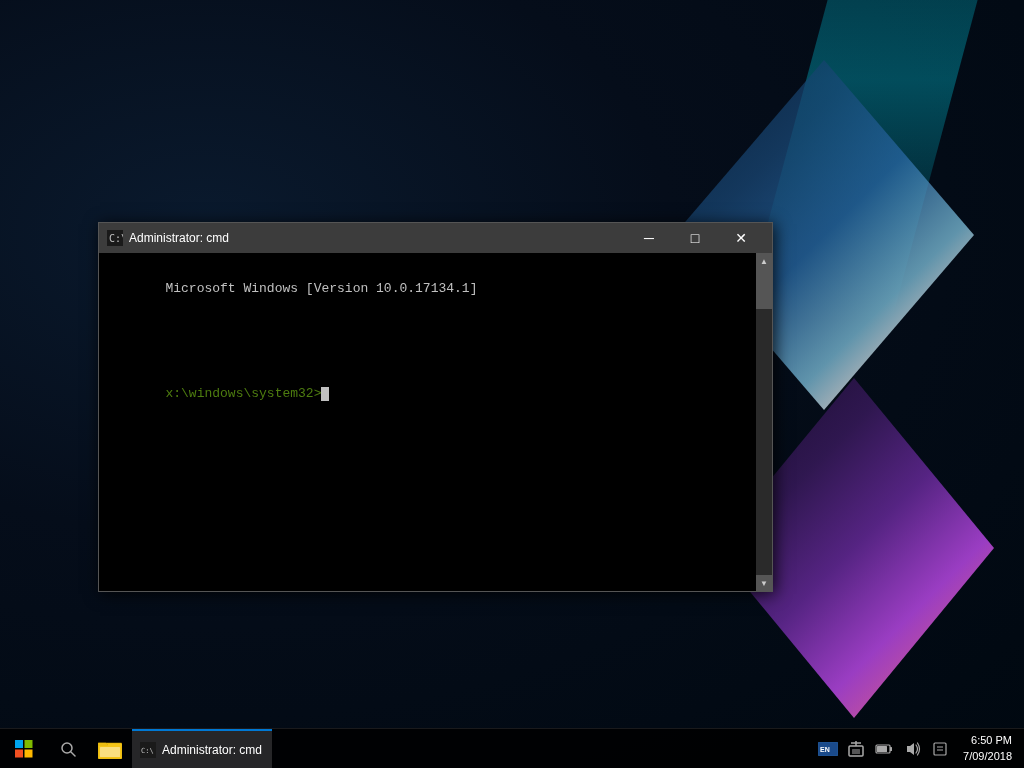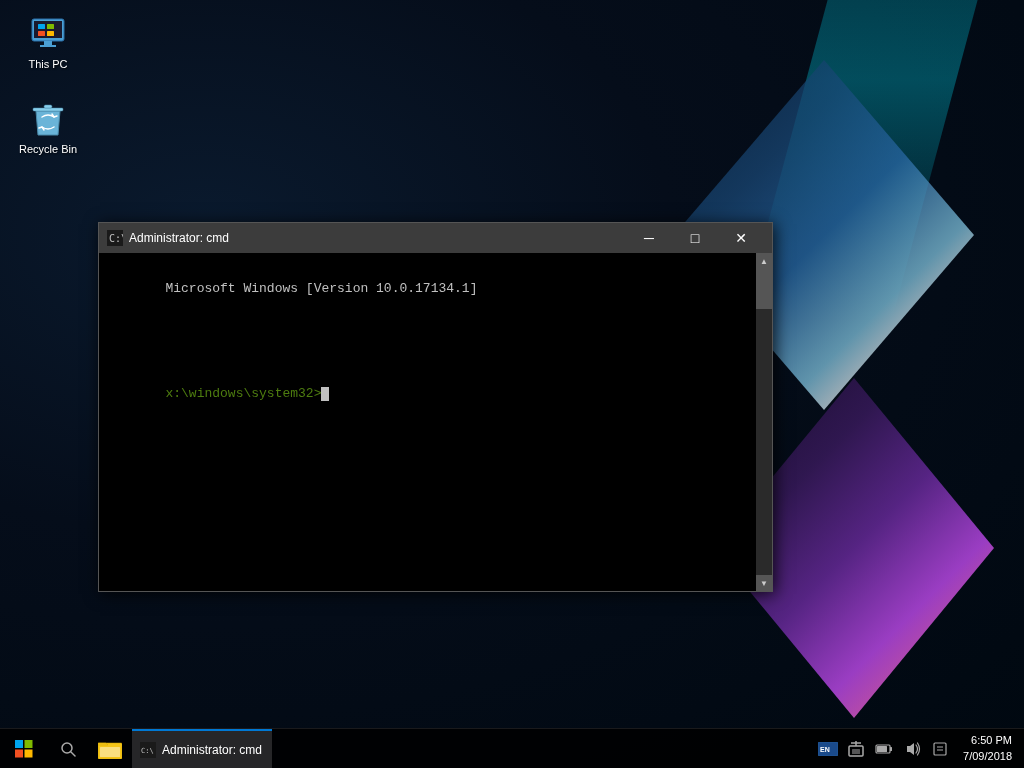--- a/index.html
+++ b/index.html
@@ -354,57 +354,21 @@
 <body>
 
 <div id="desktop">
 
   <div class="bg-art">
     <div class="bg-beam"></div>
     <div class="bg-shape-1"></div>
     <div class="bg-shape-2"></div>
   </div>
 
-  <div class="desktop-icon this-pc-icon">
-    <div class="icon-img">
-      <svg width="40" height="34" viewBox="0 0 40 34" xmlns="http://www.w3.org/2000/svg">
-
-        <rect x="4" y="2" width="32" height="22" rx="2" fill="#4a9fd4" stroke="#2a6fa8" stroke-width="1"></rect>
-        <rect x="6" y="4" width="28" height="17" fill="#1a1a2e"></rect>
-
-        <rect x="16" y="24" width="8" height="4" fill="#4a9fd4"></rect>
-        <rect x="12" y="28" width="16" height="2" fill="#4a9fd4"></rect>
-
-        <rect x="10" y="7" width="7" height="5" fill="#00a4ef" rx="0.5"></rect>
-        <rect x="19" y="7" width="7" height="5" fill="#7fba00" rx="0.5"></rect>
-        <rect x="10" y="14" width="7" height="5" fill="#f25022" rx="0.5"></rect>
-        <rect x="19" y="14" width="7" height="5" fill="#ffb900" rx="0.5"></rect>
-      </svg>
-    </div>
-    <div class="icon-label">This PC</div>
-  </div>
-
-  <div class="desktop-icon recycle-bin-icon">
-    <div class="icon-img">
-      <svg width="36" height="40" viewBox="0 0 36 40" xmlns="http://www.w3.org/2000/svg">
-
-        <path d="M6 12 L8 36 L28 36 L30 12 Z" fill="#6ab4d8" stroke="#4a8aaa" stroke-width="1"></path>
-
-        <rect x="3" y="9" width="30" height="3" rx="1" fill="#87ceeb" stroke="#4a8aaa" stroke-width="0.5"></rect>
-
-        <rect x="14" y="6" width="8" height="3" rx="1.5" fill="#87ceeb" stroke="#4a8aaa" stroke-width="0.5"></rect>
-
-        <path d="M12 18 Q18 14 24 18" fill="none" stroke="#ffffff" stroke-width="1.5" stroke-linecap="round"></path>
-        <path d="M24 18 L22 15 M24 18 L27 17" fill="none" stroke="#ffffff" stroke-width="1.5" stroke-linecap="round"></path>
-        <path d="M24 28 Q18 32 12 28" fill="none" stroke="#ffffff" stroke-width="1.5" stroke-linecap="round"></path>
-        <path d="M12 28 L14 31 M12 28 L9 29" fill="none" stroke="#ffffff" stroke-width="1.5" stroke-linecap="round"></path>
-      </svg>
-    </div>
-    <div class="icon-label">Recycle Bin</div>
-  </div>
+
 
   <div class="cmd-window">
 
     <div class="cmd-titlebar">
       <div class="cmd-titlebar-icon">
         <svg width="16" height="16" viewBox="0 0 16 16" xmlns="http://www.w3.org/2000/svg">
           <rect width="16" height="16" fill="#1a1a1a"></rect>
           <text x="2" y="12" font-family="monospace" font-size="10" fill="#c0c0c0">C:\</text>
         </svg>
       </div>

